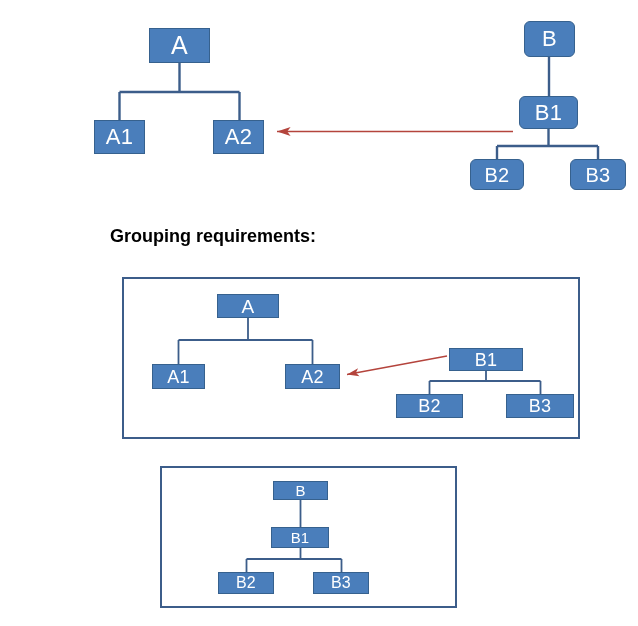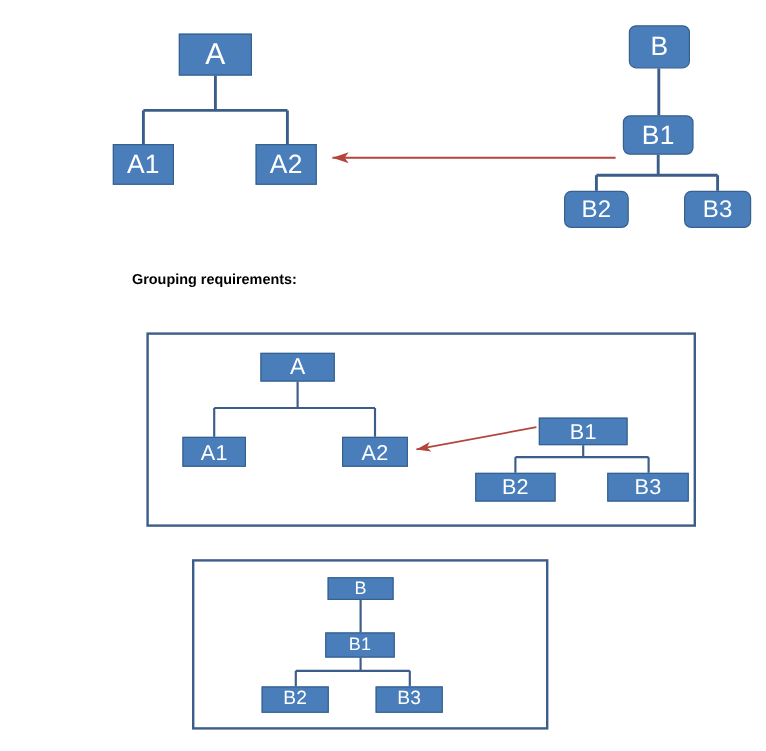--- a/index.html
+++ b/index.html
@@ -129,21 +129,21 @@
   <div class="node rounded" style="left:519px; top:96px; width:59px; height:33px; font-size:22px;">
     <span>B1</span>
   </div>
   <div class="node rounded" style="left:470px; top:159px; width:54px; height:31px; font-size:20px;">
     <span>B2</span>
   </div>
   <div class="node rounded" style="left:570px; top:159px; width:56px; height:31px; font-size:20px;">
     <span>B3</span>
   </div>
 
-  <div class="caption" style="left:110px; top:226px; font-size:12px;">Grouping requirements:</div>
+  <div class="caption" style="left:110px; top:226px; font-size:18px;">Grouping requirements:</div>
 
   <div class="frame" style="left:122px; top:277px; width:458px; height:162px;"></div>
 
   <div class="node" style="left:217px; top:294px; width:62px; height:24px; font-size:19px;">
     <span>A</span>
   </div>
   <div class="node" style="left:152px; top:364px; width:53px; height:25px; font-size:18px;">
     <span>A1</span>
   </div>
   <div class="node" style="left:285px; top:364px; width:55px; height:25px; font-size:18px;">

